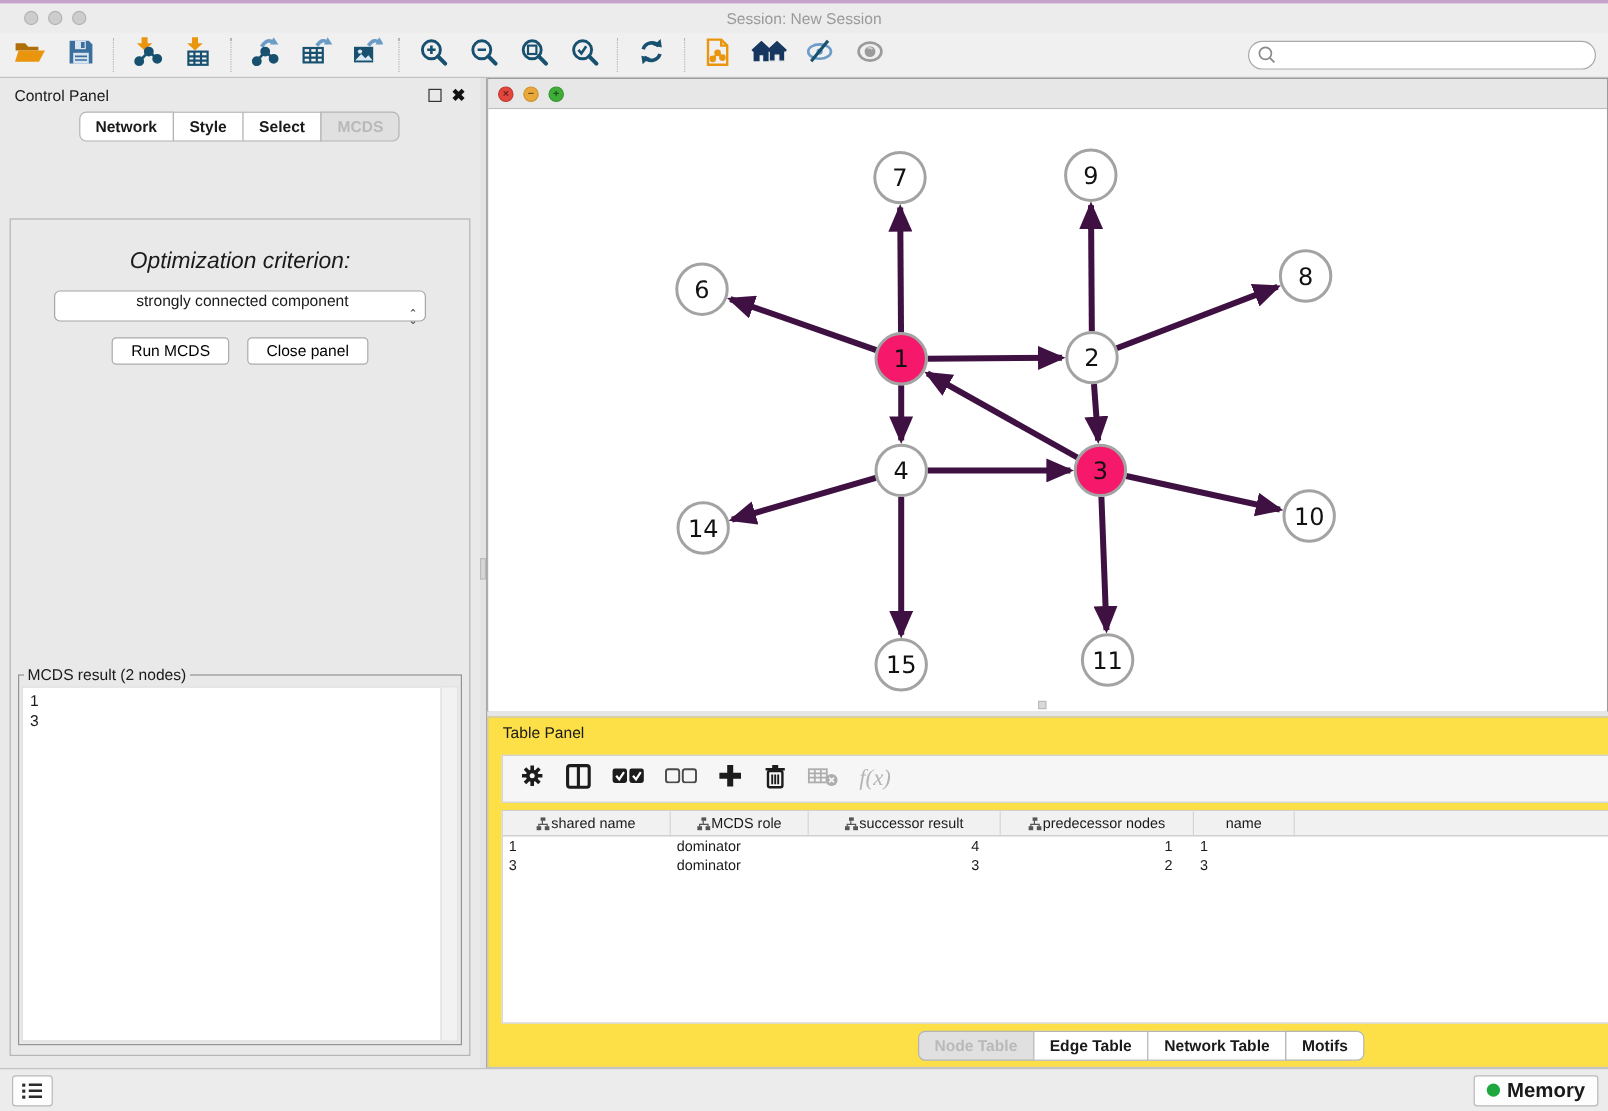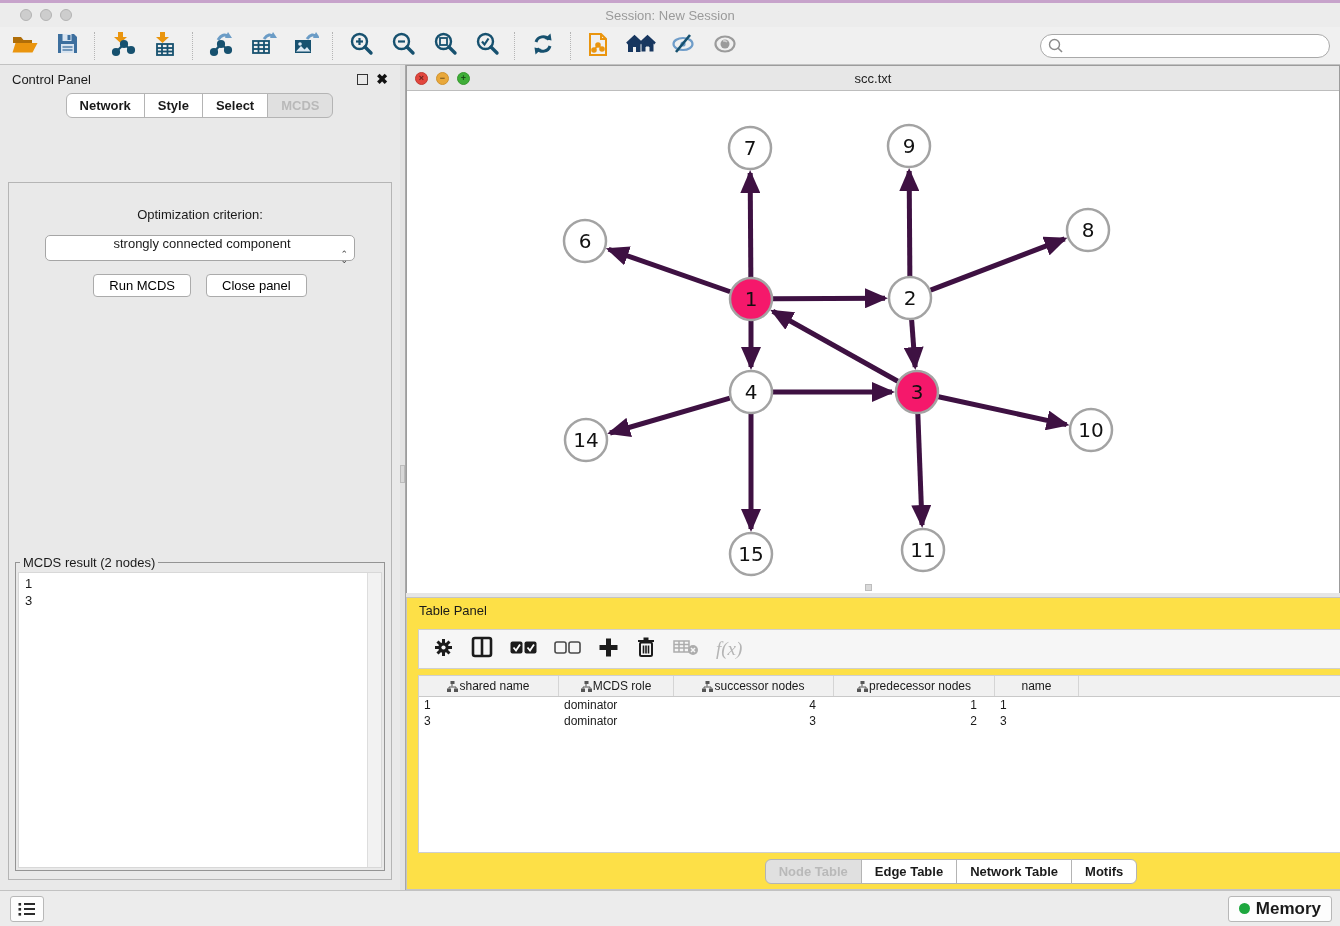--- a/index.html
+++ b/index.html
@@ -28,21 +28,21 @@
   .float-ic{width:11px;height:11px;border:1.5px solid #333;box-sizing:border-box;}
   .close-ic{font-size:14px;font-weight:bold;color:#111;line-height:11px;}
   .tabs-row{display:flex;justify-content:center;}
   .tab{border:1px solid #b4b4b4;background:#fff;padding:4px 13px;font-size:13px;font-weight:600;
        margin-left:-1px;position:relative;z-index:1;}
   .tab.first{border-radius:6px 0 0 6px;}
   .tab.last{border-radius:0 6px 6px 0;}
   .tab.disabled-active{background:#e0e0e0;color:#b9b9b9;}
   .cp-body{position:absolute;left:8px;right:8px;top:117px;bottom:10px;background:#e9e9e9;
            border:1px solid #b5b5b5;}
-  .opt-label{text-align:center;font-size:13px;margin-top:24px;}
+  .opt-label{text-align:center;font-size:19px;margin-top:24px;font-style:italic;}
   .selectbox{margin:13px 36px 0 36px;height:24px;background:#fff;border:1px solid #a6a6a6;border-radius:5px;
              display:flex;align-items:center;padding:0 6px 0 10px;font-size:13px;flex-direction:column;}
   .stepper{margin-left:auto;display:flex;flex-direction:column;line-height:6px;font-size:9px;color:#444;}
   .btn-row{display:flex;justify-content:center;gap:15px;margin-top:13px;}
   .pbtn{background:#fff;border:1px solid #ababab;border-radius:4px;font-size:13px;padding:3px 15px;
         font-family:"Liberation Sans",sans-serif;}
   .result-fieldset{position:absolute;left:6px;right:6px;top:372px;bottom:8px;border:1px solid #949494;
                    margin:0;padding:2px;}
   .result-fieldset legend{font-size:13px;padding:0 3px;margin-left:2px;}
   .result-area{position:relative;width:100%;height:100%;background:#fff;box-sizing:border-box;
@@ -312,21 +312,20 @@
     <div class="v-handle"></div>
   </div>
 
   <div class="network-window">
     <div class="nw-titlebar">
       <div class="nw-traffic">
         <div class="nwtl red">×</div>
         <div class="nwtl yellow">−</div>
         <div class="nwtl green">+</div>
       </div>
-      <div class="nw-title">scc.txt</div>
     </div>
     <div class="canvas">
       <svg id="graph-svg" width="932" height="502" viewBox="0 0 932 502">
         <defs>
           <marker id="arrow" markerWidth="5" markerHeight="4" refX="4" refY="2" orient="auto" markerUnits="strokeWidth">
             <path d="M0,0 L4.6,2 L0,4 Z" fill="#3e1142"></path>
           </marker>
         </defs>
       <line x1="343.85430783059013" y1="186.00048241911261" x2="343.1655592834203" y2="81.99945179646292" class="edge" marker-end="url(#arrow)"></line>
           <line x1="323.23121807335133" y1="200.7434376400866" x2="201.60088855300984" y2="158.24609359081066" class="edge" marker-end="url(#arrow)"></line>
@@ -479,21 +478,21 @@
           </div>
         <div class="th c2">
           <svg width="11" height="11" viewBox="0 0 11 11">
               <g fill="#555">
                 <rect x="3.5" y="0" width="4" height="3"></rect>
                 <rect x="0" y="7.5" width="4" height="3.5"></rect>
                 <rect x="7" y="7.5" width="4" height="3.5"></rect>
                 <path d="M5 3 v2.5 M2 7.5 v-1.5 h7 v1.5" stroke="#555" fill="none"></path>
               </g>
             </svg>
-          <span>successor nodes</span>
+          <span>successor result</span>
           </div>
         <div class="th c3">
           <svg width="11" height="11" viewBox="0 0 11 11">
               <g fill="#555">
                 <rect x="3.5" y="0" width="4" height="3"></rect>
                 <rect x="0" y="7.5" width="4" height="3.5"></rect>
                 <rect x="7" y="7.5" width="4" height="3.5"></rect>
                 <path d="M5 3 v2.5 M2 7.5 v-1.5 h7 v1.5" stroke="#555" fill="none"></path>
               </g>
             </svg>

